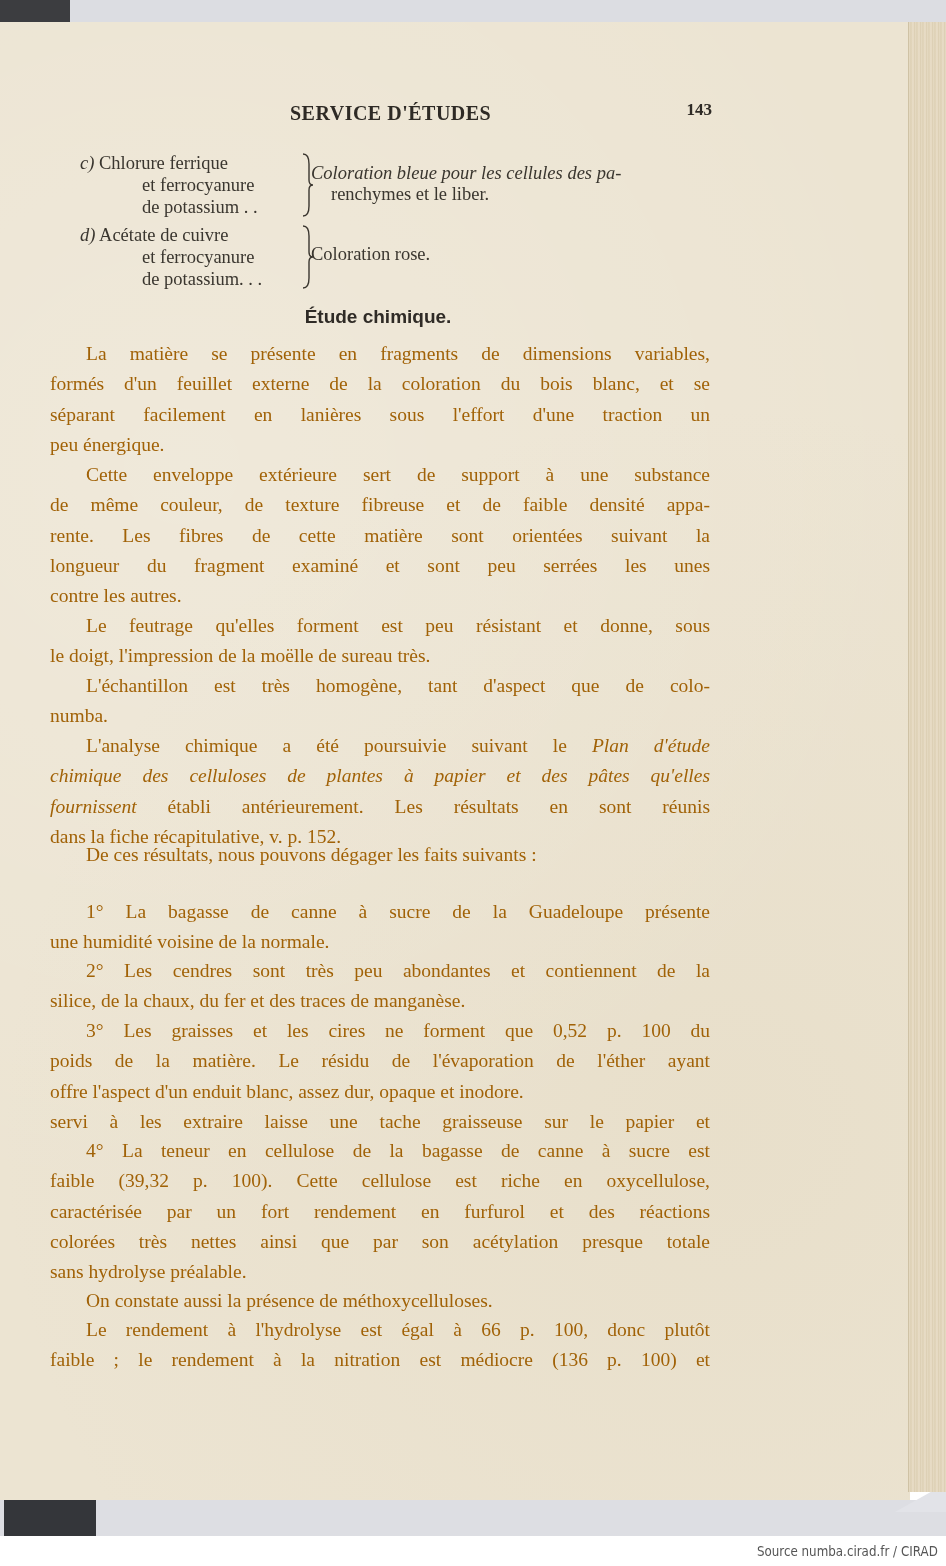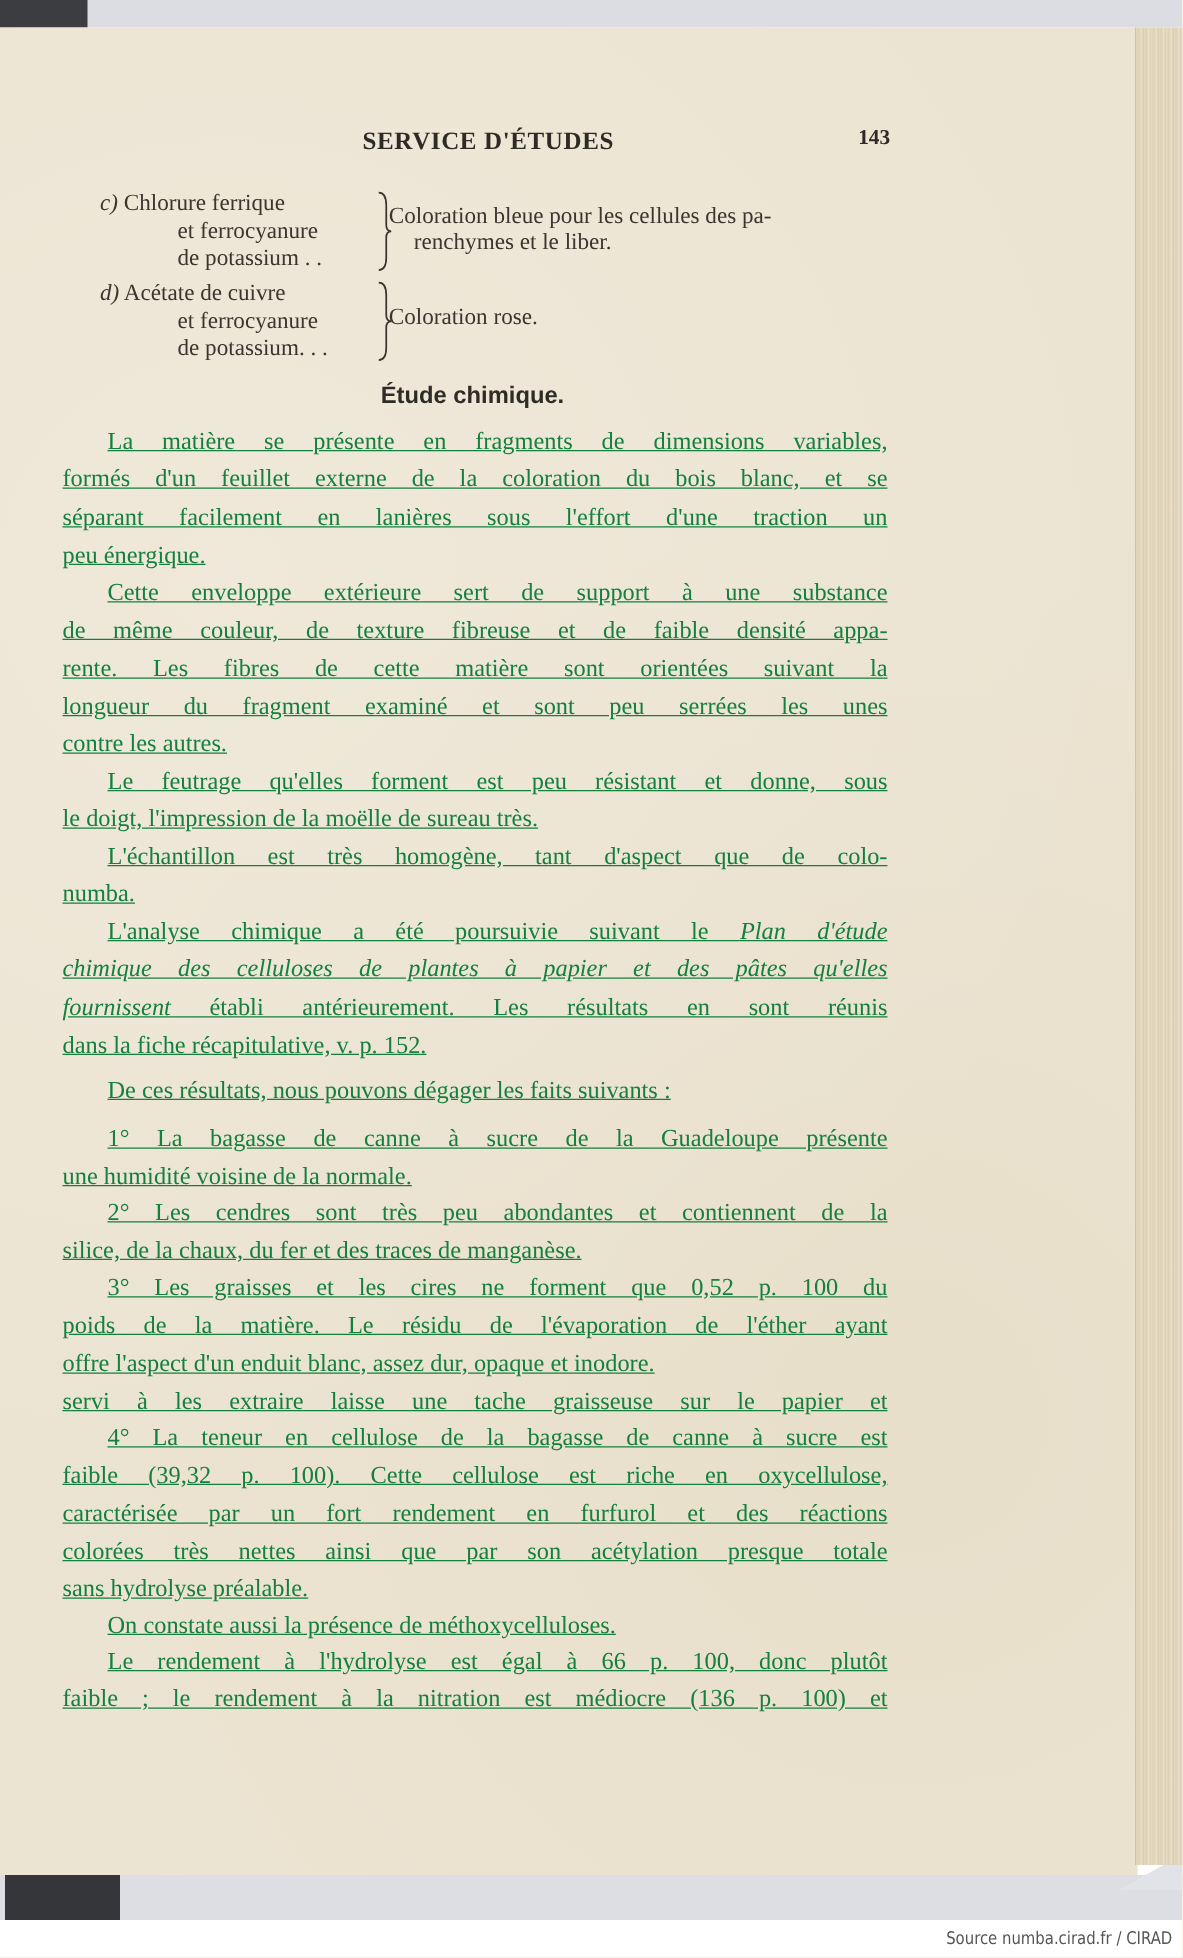--- a/index.html
+++ b/index.html
@@ -61,23 +61,22 @@
   .reagent .result {
     position:absolute; left:231px; white-space:nowrap;
   }
   .section-title {
     position:absolute; top:306px; left:0; width:756px; text-align:center;
     font-family:"Liberation Sans", "DejaVu Sans", sans-serif; font-weight:bold;
     font-size:19px; color:#2f2b26;
   }
   .para {
     position:absolute; left:50px; width:660px;
-    font-size:19.5px; line-height:30.3px; color:#15803d;
+    font-size:19.5px; line-height:30.3px; color:#a16207;
     text-align:justify;
-    text-decoration:underline;
   }
   .para .l { display:block; white-space:nowrap; text-align:justify; text-align-last:justify; }
   .para .l.last { text-align-last:left; }
   .para .l.first { padding-left:36px; }
   .source-credit {
     position:absolute; right:8px; top:1543px;
     font-family:"DejaVu Sans", sans-serif; font-size:14px; color:#555;
     transform:scaleX(0.85); transform-origin:right;
   }
   i { font-style:italic; }
@@ -107,21 +106,21 @@
     <div class="line">
       <i>c)</i>
       <span>Chlorure   ferrique</span>
     </div>
     <div class="line indent" style="padding-left:62px;">et ferrocyanure</div>
     <div class="line indent" style="padding-left:62px;">de potassium . .</div>
   </div>
   <svg class="brace" viewBox="0 0 12 66">
     <path d="M1 2 Q7 2 7 12 L7 28 Q7 33 11 33 Q7 33 7 38 L7 54 Q7 64 1 64" fill="none" stroke="#3a362f" stroke-width="1.4"></path>
   </svg>
-  <div class="result" style="top:10px;">Coloration bleue pour les cellules des pa-</div>
+  <div class="result" style="top:10px;font-style:italic;">Coloration bleue pour les cellules des pa-</div>
   <div class="result" style="top:31px; left:251px;">renchymes et le liber.</div>
 </div>
 
 <div class="reagent" style="top:224px;">
   <div class="lines">
     <div class="line">
       <i>d)</i>
       <span>Acétate de cuivre</span>
     </div>
     <div class="line" style="padding-left:62px;">et ferrocyanure</div>
@@ -160,21 +159,21 @@
   <span class="l last">numba.</span>
 </div>
 
 <div class="para" style="top:731px;">
   <span class="l first"><span>L'analyse chimique a été poursuivie suivant le </span><i>Plan d'étude</i></span>
   <span class="l"><i>chimique des celluloses de plantes à papier et des pâtes qu'elles</i></span>
   <span class="l"><i>fournissent</i><span> établi antérieurement. Les résultats en sont réunis</span></span>
   <span class="l last">dans la fiche récapitulative, v. p. 152.</span>
 </div>
 
-<div class="para" style="top:858px;">
+<div class="para" style="top:840px;">
   <span class="l first last">De ces résultats, nous pouvons dégager les faits suivants :</span>
 </div>
 
 <div class="para" style="top:897px;">
   <span class="l first">1° La bagasse de canne à sucre de la Guadeloupe présente</span>
   <span class="l last">une humidité voisine de la normale.</span>
 </div>
 
 <div class="para" style="top:956px;">
   <span class="l first">2° Les cendres sont très peu abondantes et contiennent de la</span>

